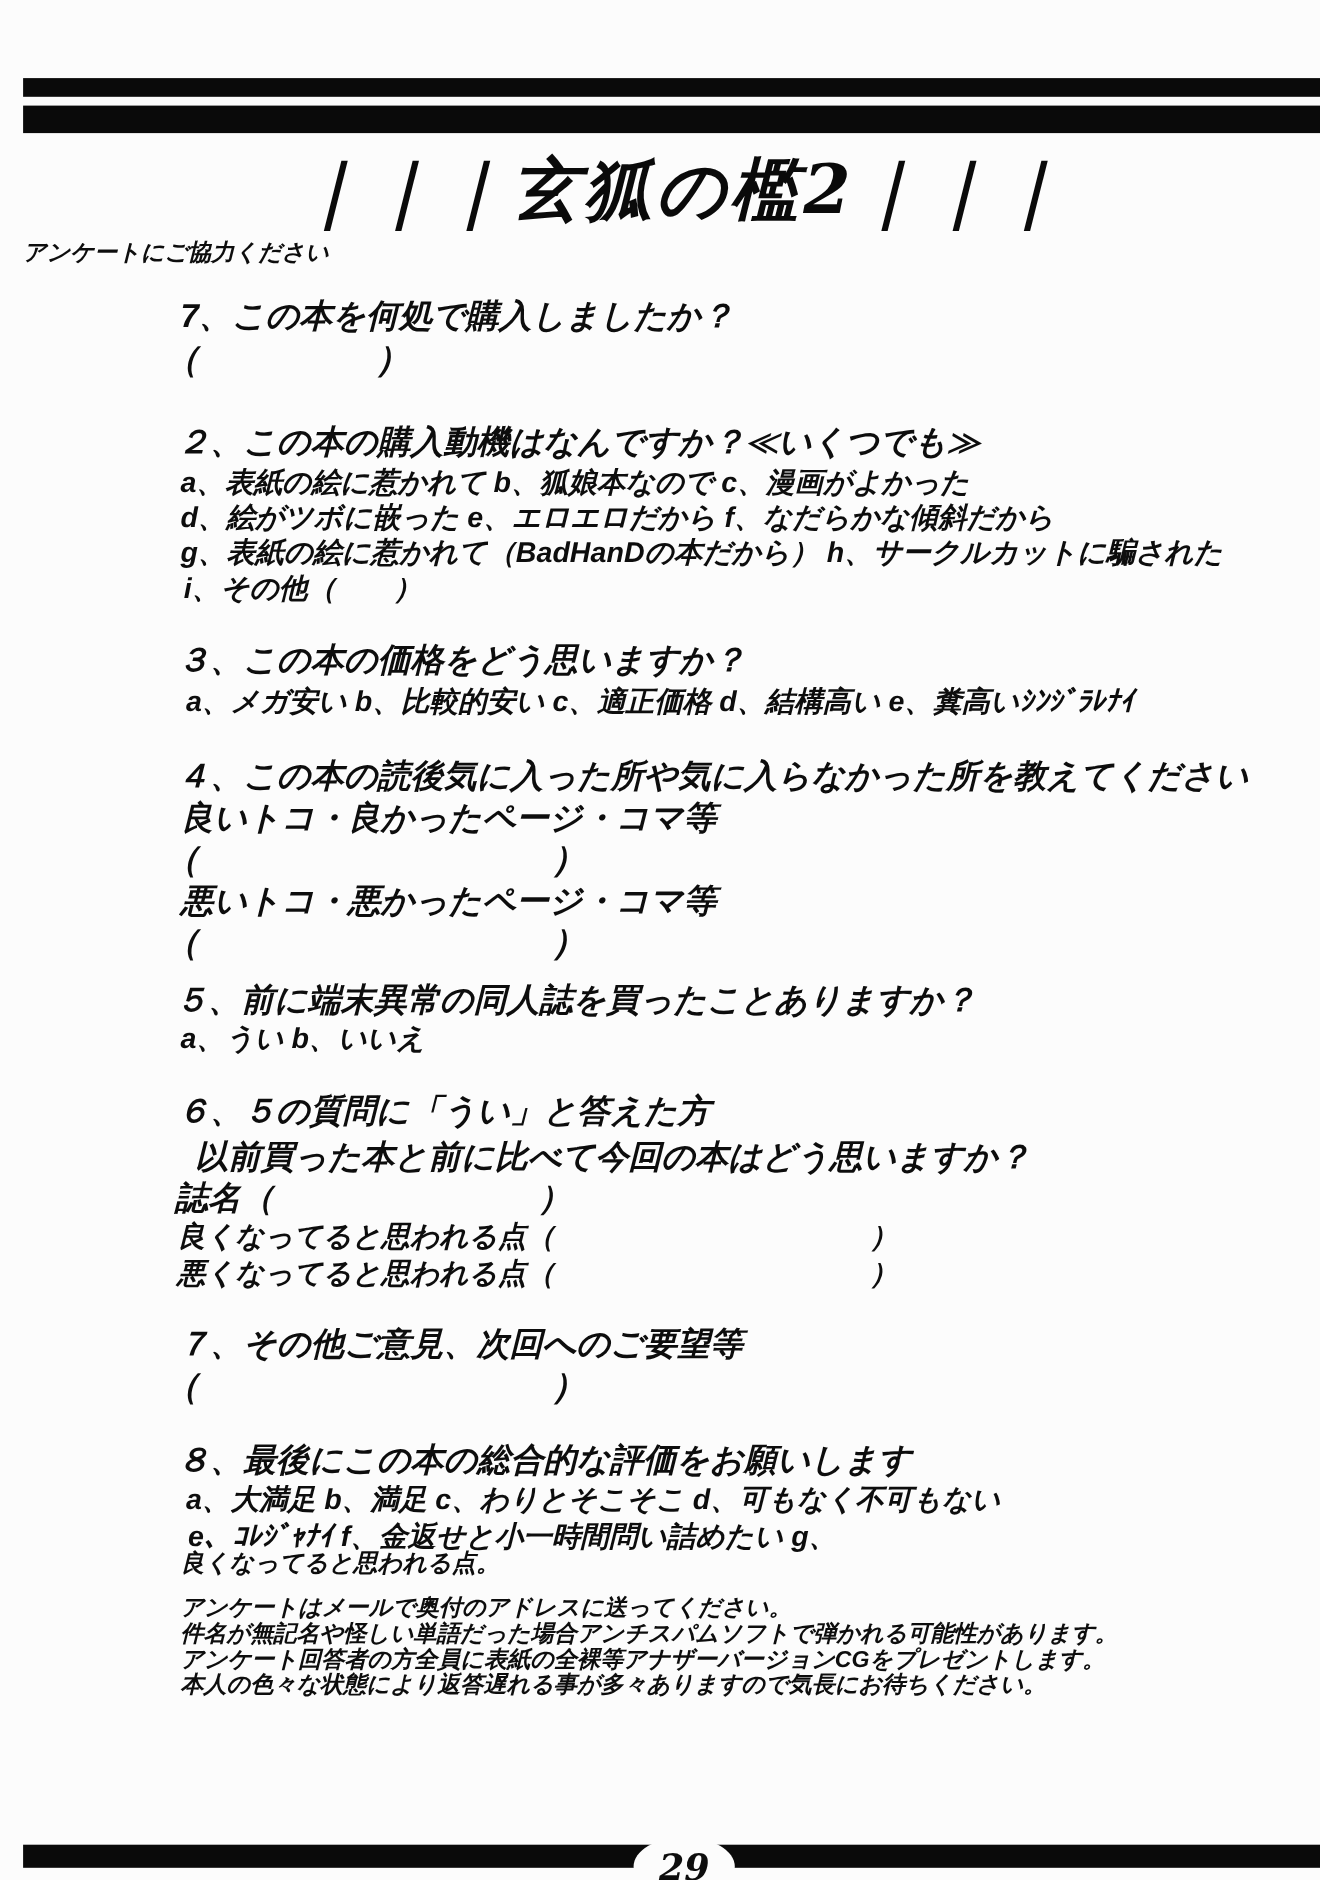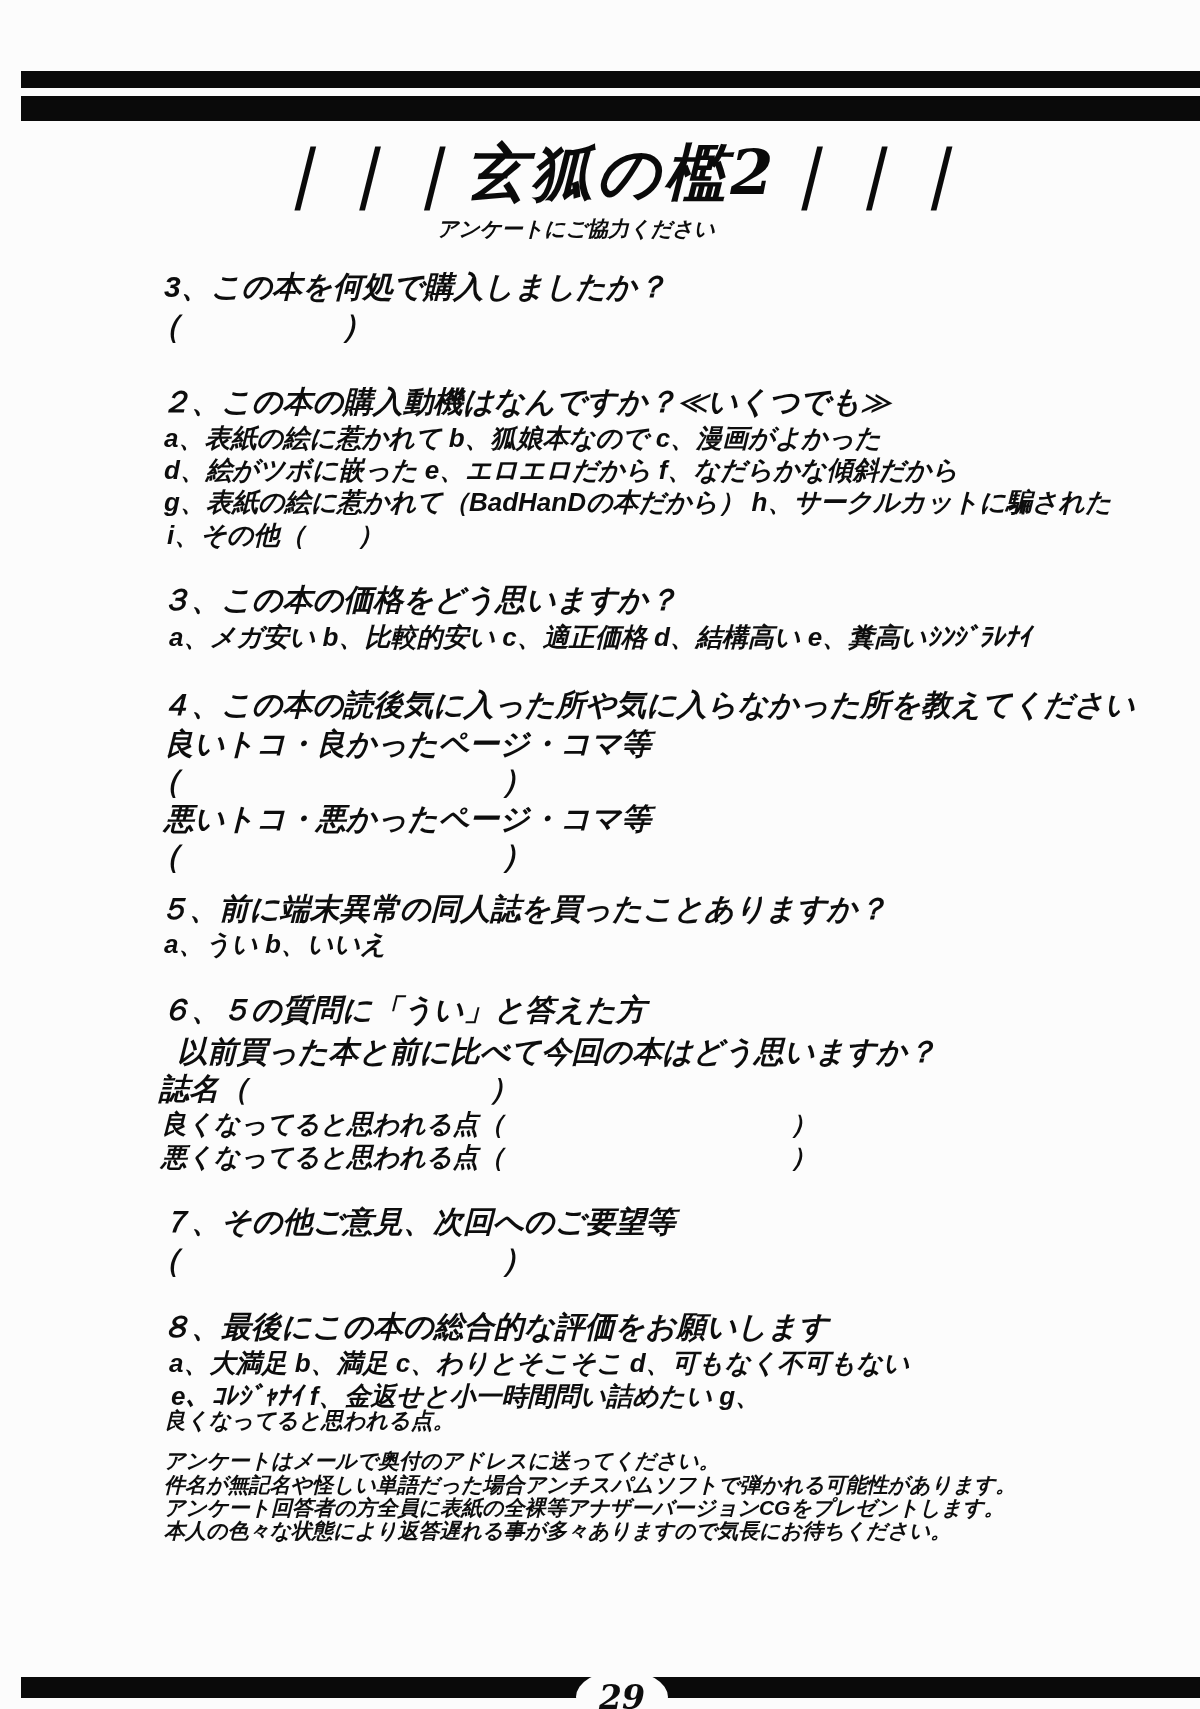--- a/index.html
+++ b/index.html
@@ -25,21 +25,21 @@
     font-weight: bold;
     font-size: 62px;
     letter-spacing: 4px;
     color: #0a0a0a;
   }
   .subtitle {
     position: absolute;
     top: 194px;
     left: 0;
     width: 1110px;
-    text-align: center;
+    text-align: left;
     font-weight: bold;
     font-size: 21px;
   }
   .h { font-size: 30px; font-weight: bold; }   
   .l { font-size: 30px; font-weight: bold; }   
   .o { font-size: 26px; font-weight: bold; text-align: right; }   
   .p { font-size: 32px; font-weight: bold; }   
   .s { font-size: 22px; font-weight: bold; }   
   .f { font-size: 21px; font-weight: bold; }   
   .footer-bar { top: 1656px; height: 21px; }
@@ -65,21 +65,21 @@
 </style>
 </head>
 <body>
 
 <div class="bar" style="top:50px; height:17px;"></div>
 <div class="bar" style="top:75px; height:25px;"></div>
 
 <div class="title">｜｜｜玄狐の檻2｜｜｜</div>
 <div class="subtitle">アンケートにご協力ください</div>
 
-<div class="abs h" style="left:143px; top:246px;">3、この本を何処で購入しましたか？</div>
+<div class="abs h" style="left:143px; top:246px;">7、この本を何処で購入しましたか？</div>
 <div class="abs p" style="left:128px; top:284px;">（　　　　　）</div>
 
 <div class="abs h" style="left:140px; top:361px;">２、この本の購入動機はなんですか？≪いくつでも≫</div>
 <div class="abs o" style="left:143px; top:400px;">a、表紙の絵に惹かれて b、狐娘本なので c、漫画がよかった</div>
 <div class="abs o" style="left:143px; top:432px;">d、絵がツボに嵌った e、エロエロだから f、なだらかな傾斜だから</div>
 <div class="abs o" style="left:143px; top:464px;">g、表紙の絵に惹かれて（BadHanDの本だから） h、サークルカットに騙された</div>
 <div class="abs o" style="left:146px; top:497px;">i、その他（　　）</div>
 
 <div class="abs h" style="left:140px; top:559px;">３、この本の価格をどう思いますか？</div>
 <div class="abs o" style="left:148px; top:599px;">a、メガ安い b、比較的安い c、適正価格 d、結構高い e、糞高いｼﾝｼﾞﾗﾚﾅｲ</div>

